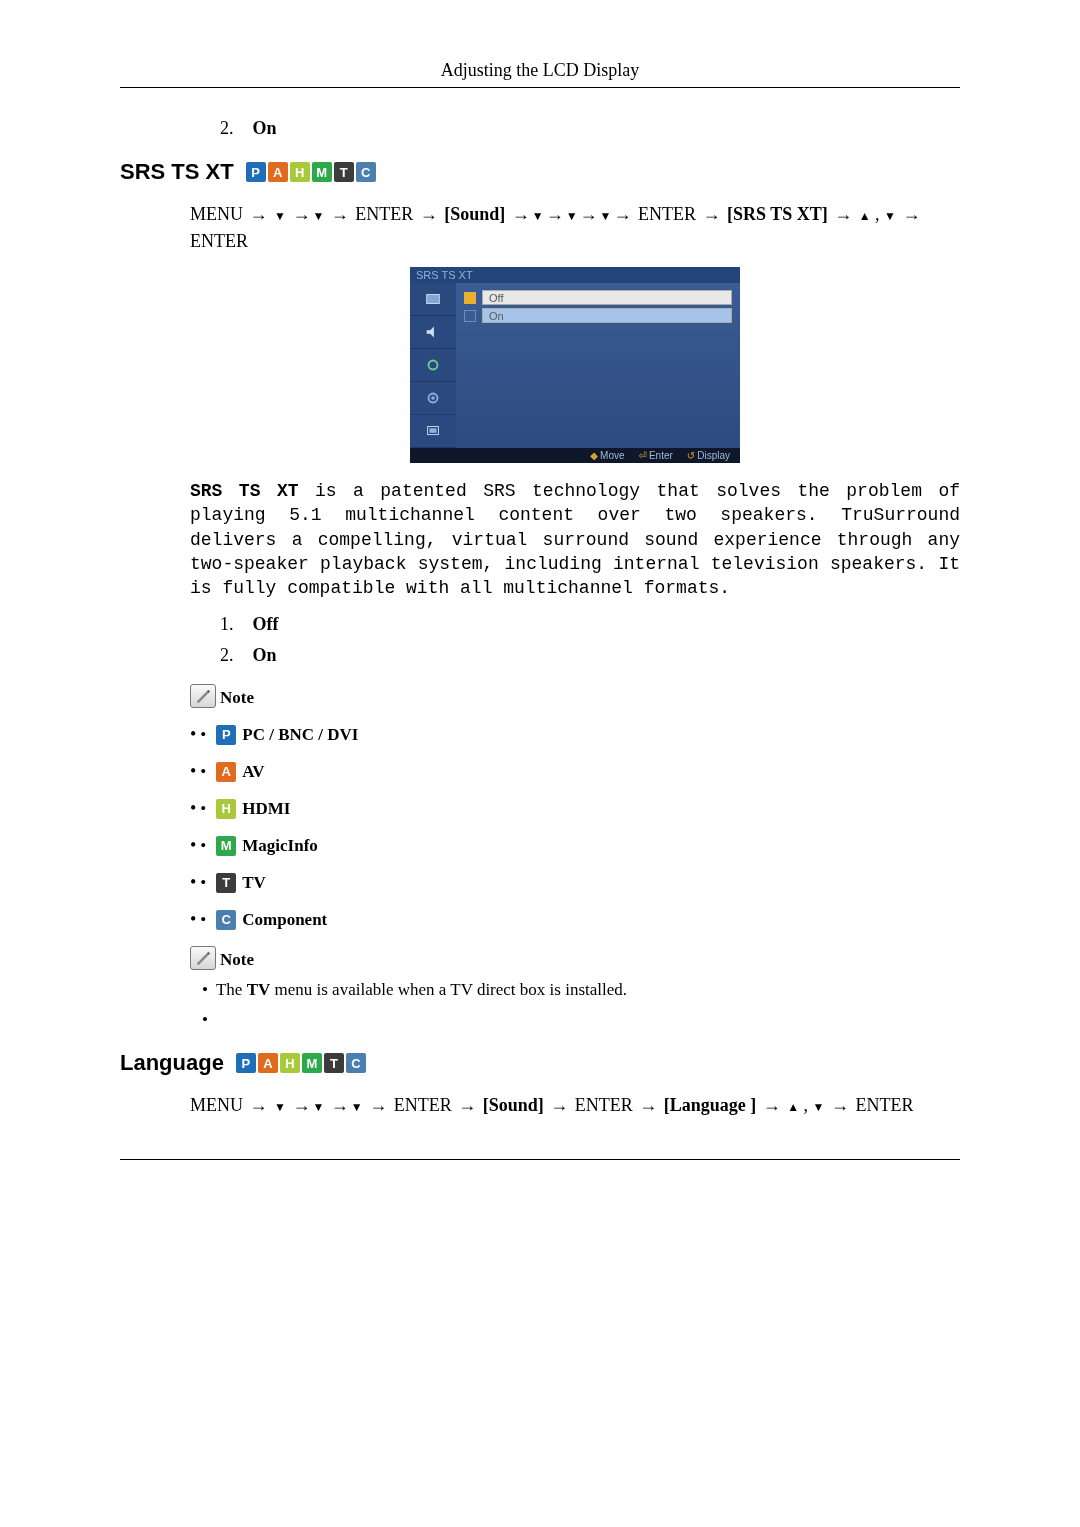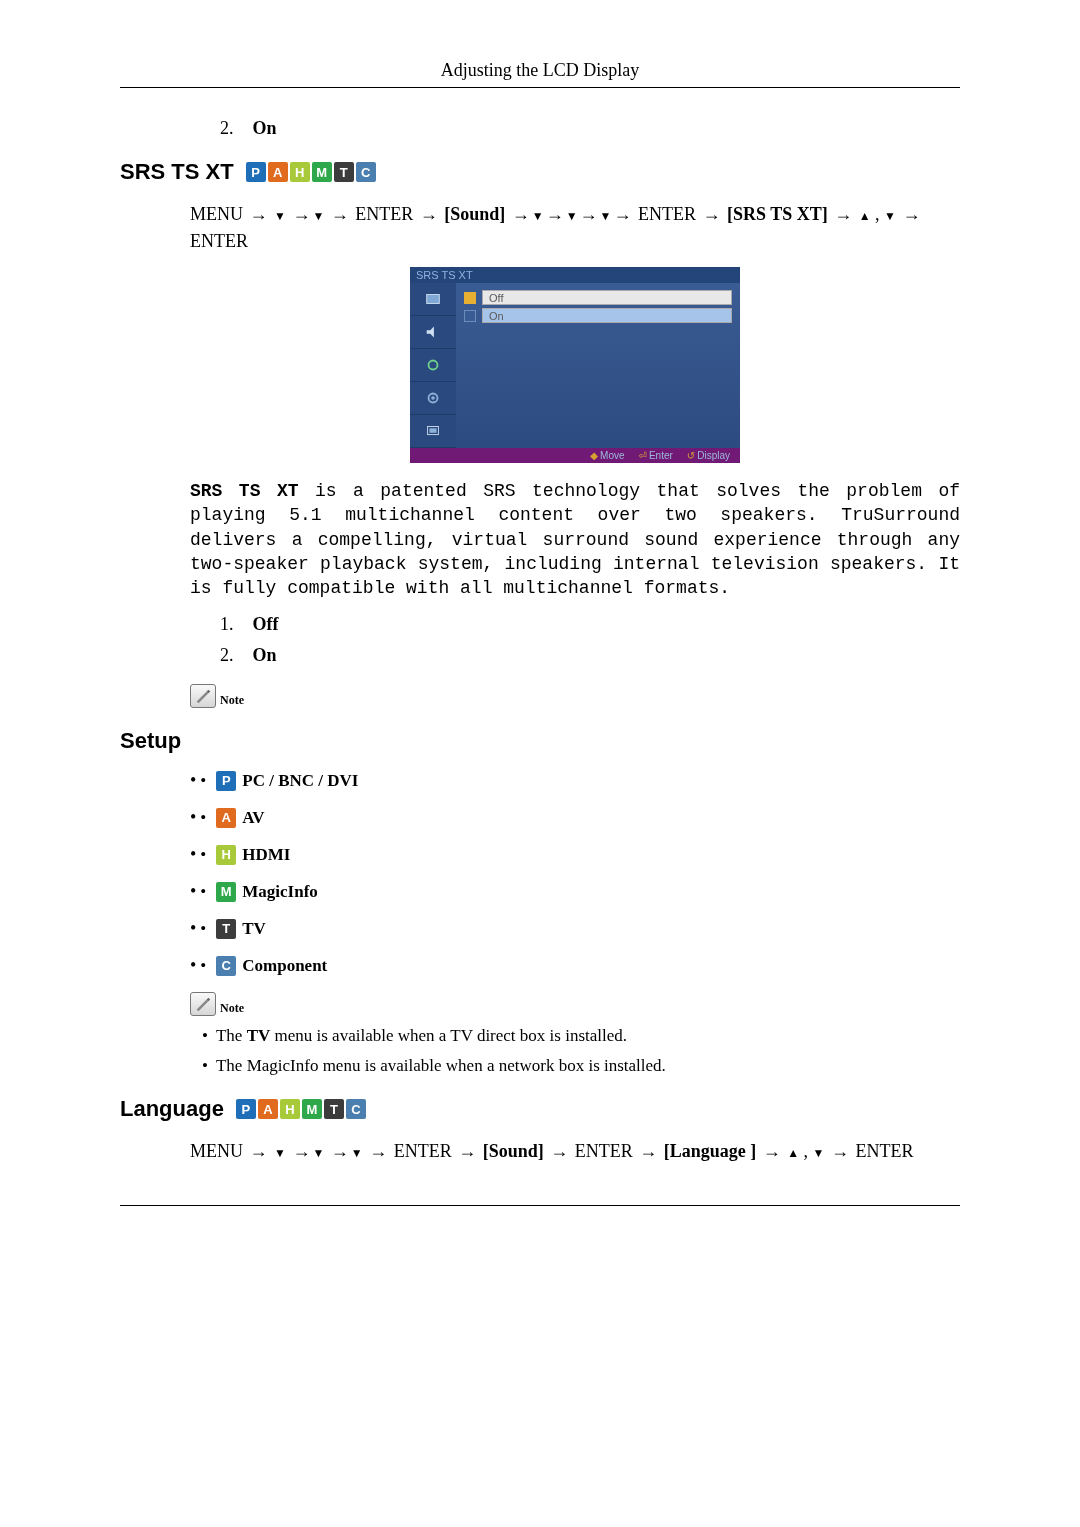--- a/index.html
+++ b/index.html
@@ -104,34 +104,34 @@
   .opt-bar {
     flex: 1;
     background: #e8e8e8;
     height: 15px;
     line-height: 15px;
     padding-left: 6px;
     border: 1px solid #aaa;
   }
   .opt-bar.sel { background: #a6c4ea; }
   .shot-foot {
-    background: #701a75;
+    background: #0f172a;
     color: #deb040;
     font-size: 10px;
     text-align: right;
     padding: 2px 10px;
     display: flex;
     justify-content: flex-end;
     gap: 14px;
   }
   .shot-foot span { color: #9db8da; }
   .shot-foot .ic { color: #d9a030; margin-right: 2px; }
   .para { font-size: 18px; text-align: justify; line-height: 1.35; margin: 8px 0 14px 0; font-family: Liberation Mono, monospace; }
   .note-head {
-    font-size: 12px;
+    font-size: 17px;
     font-weight: bold;
     display: flex;
     align-items: flex-end;
     gap: 4px;
     margin: 12px 0 10px 0;
   }
   .note-icon {
     width: 26px; height: 24px;
     border: 1px solid #777;
     border-radius: 3px;
@@ -253,23 +253,20 @@
   <div class="note-head">
     <span class="note-icon">
       <svg viewBox="0 0 20 20">
           <path d="M3 16 L14 5 L16 7 L5 18 Z" fill="#888"></path>
           <path d="M14 5 L16 3 L18 5 L16 7 Z" fill="#666"></path>
         </svg>
     </span>
     <span>Note</span>
   </div>
 
-  <div class="sec-head">
-    <span>Setup</span>
-  </div>
 
 
   <div id="modes">
       <div class="mode-item">
         <span class="dot">•</span>
         <span class="badge" style="background: rgb(30, 111, 184);">P</span>
         <span> PC / BNC / DVI</span>
       </div>
       <div class="mode-item">
         <span class="dot">•</span>
@@ -310,21 +307,20 @@
 
   <div class="bullet-list">
     <div class="bullet-item">
       <span>•</span>
       <span>
         <span>The </span><span class="bold">TV</span><span> menu is available when a TV direct box is installed.</span>
       </span>
     </div>
     <div class="bullet-item">
       <span>•</span>
-      <span>The MagicInfo menu is available when a network box is installed.</span>
     </div>
   </div>
 
   <div class="sec-head">
     <span>Language</span>
     <span class="badge-strip" id="strip2">
         <span class="badge" style="background: rgb(30, 111, 184);">P</span>
         <span class="badge" style="background: rgb(224, 106, 30);">A</span>
         <span class="badge" style="background: rgb(168, 201, 58);">H</span>
         <span class="badge" style="background: rgb(46, 168, 74);">M</span>

